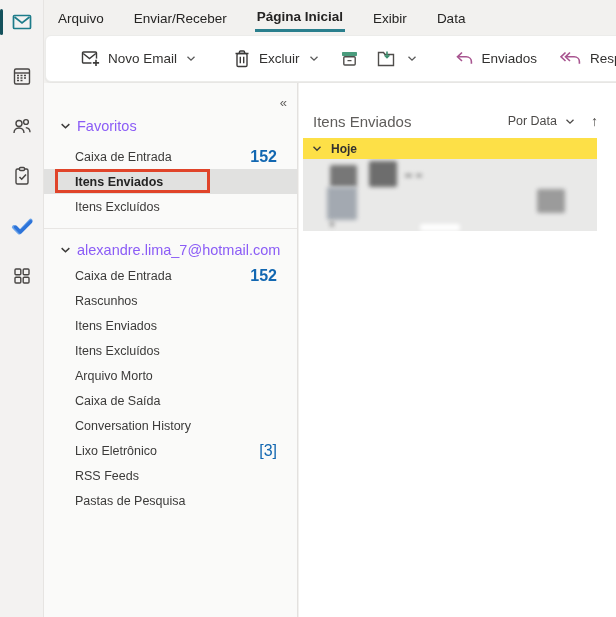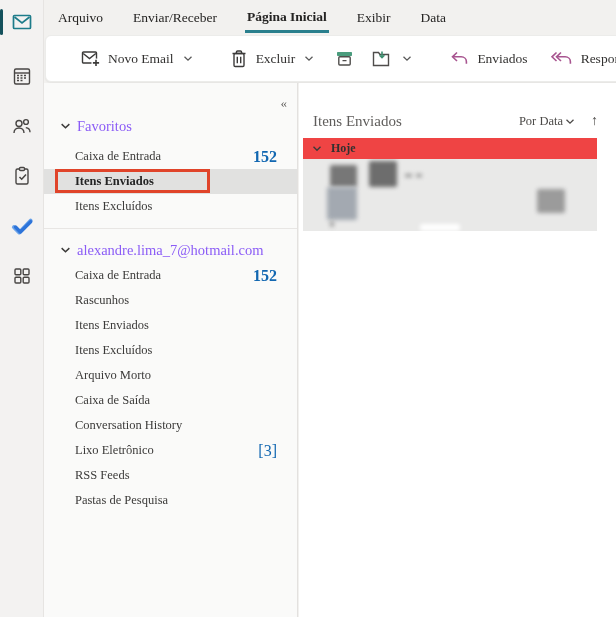--- a/index.html
+++ b/index.html
@@ -1,18 +1,18 @@
 <!DOCTYPE html>
 <html><head>
 <meta charset="utf-8">
 <style>
   * { box-sizing: border-box; margin: 0; padding: 0; }
   body { font-family: "Liberation Sans", sans-serif; background:#fff; }
   .window { position: relative; width:616px; height:617px; background:#f2f1ef; overflow:hidden;
-            font-family:Liberation Serif, serif; color:#323130; }
+            font-family:Liberation Sans, sans-serif; color:#323130; }
 
   
   .rail { position:absolute; left:0; top:0; bottom:0; width:44px; background:#f3f2f1;
           border-right:1px solid #e6e4e2; z-index:5; }
   .rail-btn { position:relative; width:44px; height:44px; display:flex; align-items:center;
               justify-content:center; margin-bottom:6px; cursor:pointer; }
   .rail-btn.active .indicator { position:absolute; left:0; top:9px; width:3px; height:26px;
               background:#14515c; border-radius:2px; }
 
   
@@ -52,24 +52,24 @@
   .folder-row .count { font-size:16px; color:#1267b1; font-weight:bold; }
   .folder-row .count.bracket { font-weight:normal; }
   .annotation-box { position:absolute; left:11px; top:0px; width:155px; height:24px;
                     border:3px solid #e0442a; pointer-events:none; }
 
   
   .list-pane { position:absolute; left:299px; top:83px; right:0; bottom:0; background:#ffffff; }
   .list-header { position:absolute; left:14px; right:18px; top:26px; height:24px; display:flex;
                  align-items:center; }
   .list-title { font-size:15px; color:#5f5d5b; flex:1; }
-  .sort-btn { display:flex; align-items:center; gap:2px; font-size:12.5px; color:#4c4a48;
+  .sort-btn { display:flex; align-items:center; gap:8px; font-size:12.5px; color:#4c4a48;
               cursor:pointer; margin-right:16px; }
   .sort-arrow { font-size:14px; color:#4c4a48; cursor:pointer; }
-  .group-row { position:absolute; left:4px; width:294px; top:55px; height:21px; background:#ef4444;
+  .group-row { position:absolute; left:4px; width:294px; top:55px; height:21px; background:#fde047;
                display:flex; align-items:center; gap:9px; padding-left:9px; cursor:pointer; }
   .group-row .glabel { font-size:12px; font-weight:bold; color:#323130; }
   .mail-item { position:absolute; left:4px; width:294px; top:76px; height:72px; background:#e9e9e8;
                cursor:pointer; overflow:hidden; }
   .blur-block { position:absolute; border-radius:2px; filter:blur(2px); }
 
   svg { display:block; }
 </style>
 </head>
 <body>

